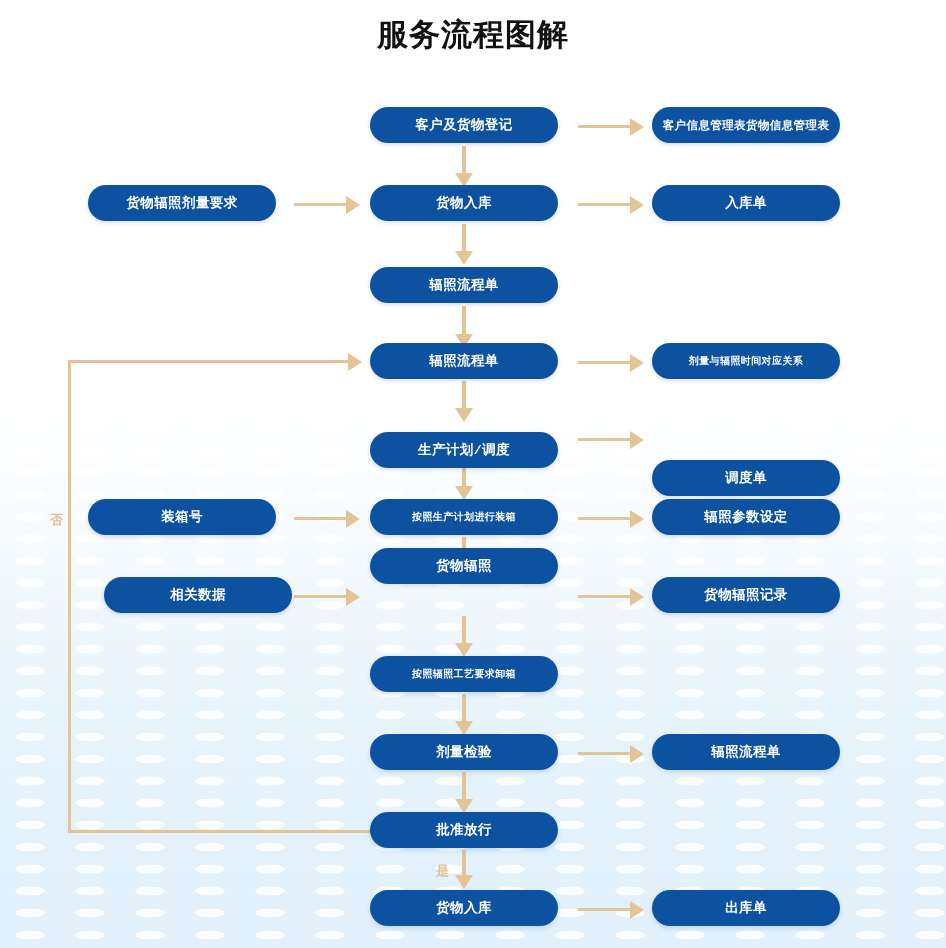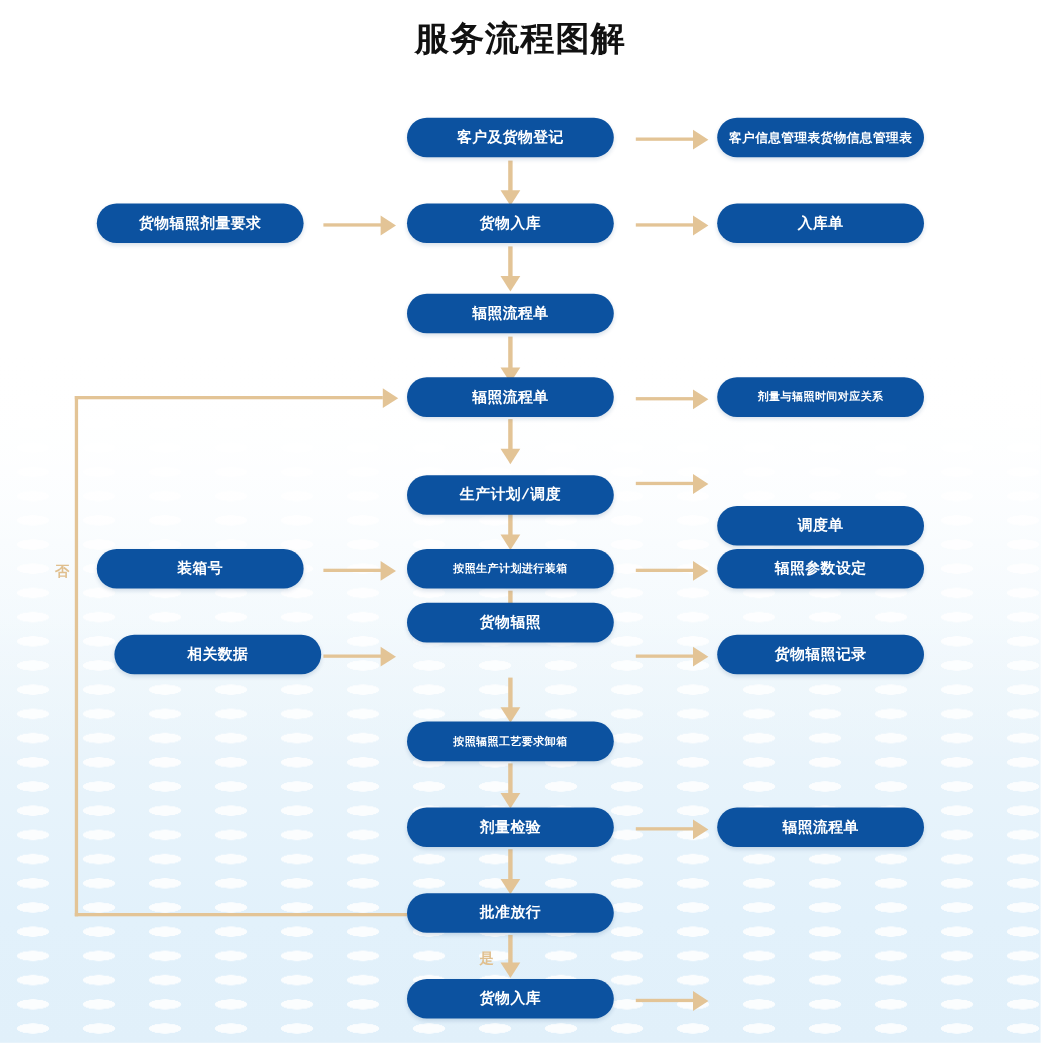--- a/index.html
+++ b/index.html
@@ -201,14 +201,15 @@
   <div class="node" style="left:88px; top:499px;">装箱号</div>
   <div class="node" style="left:104px; top:577px;">相关数据</div>
 
   <div class="node narrow" style="left:652px; top:107px; font-size:11.5px;">客户信息管理表货物信息管理表</div>
   <div class="node" style="left:652px; top:185px;">入库单</div>
   <div class="node narrow" style="left:652px; top:343px;">剂量与辐照时间对应关系</div>
   <div class="node" style="left:652px; top:420px;margin-top:40px;">调度单</div>
   <div class="node" style="left:652px; top:499px;">辐照参数设定</div>
   <div class="node" style="left:652px; top:577px;">货物辐照记录</div>
   <div class="node" style="left:652px; top:734px;">辐照流程单</div>
+  <div class="node" style="left:652px; top:890px;">出库单</div>
 
 </div>
 
 </body></html>

